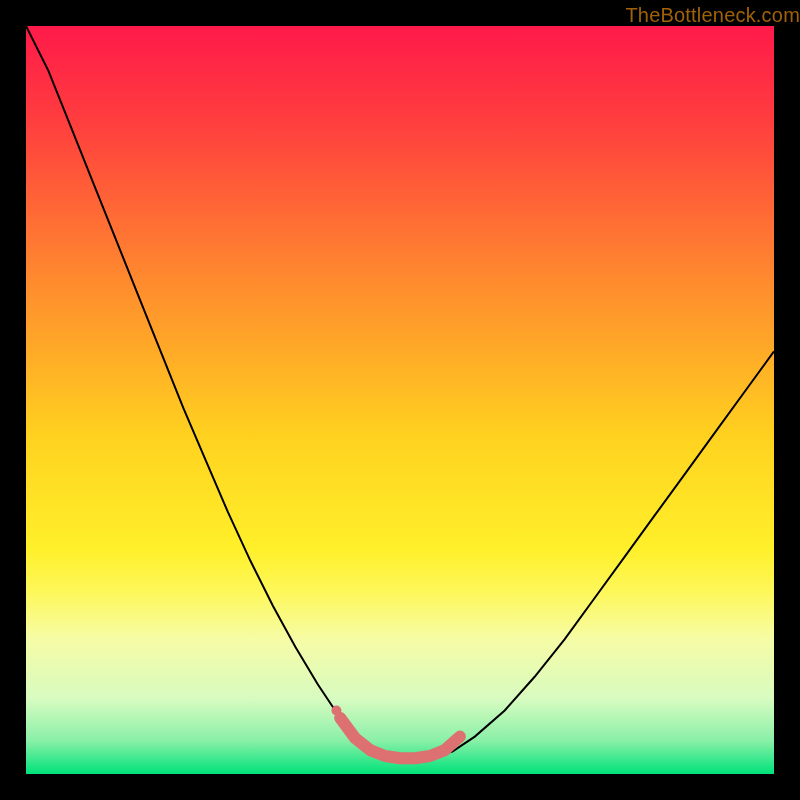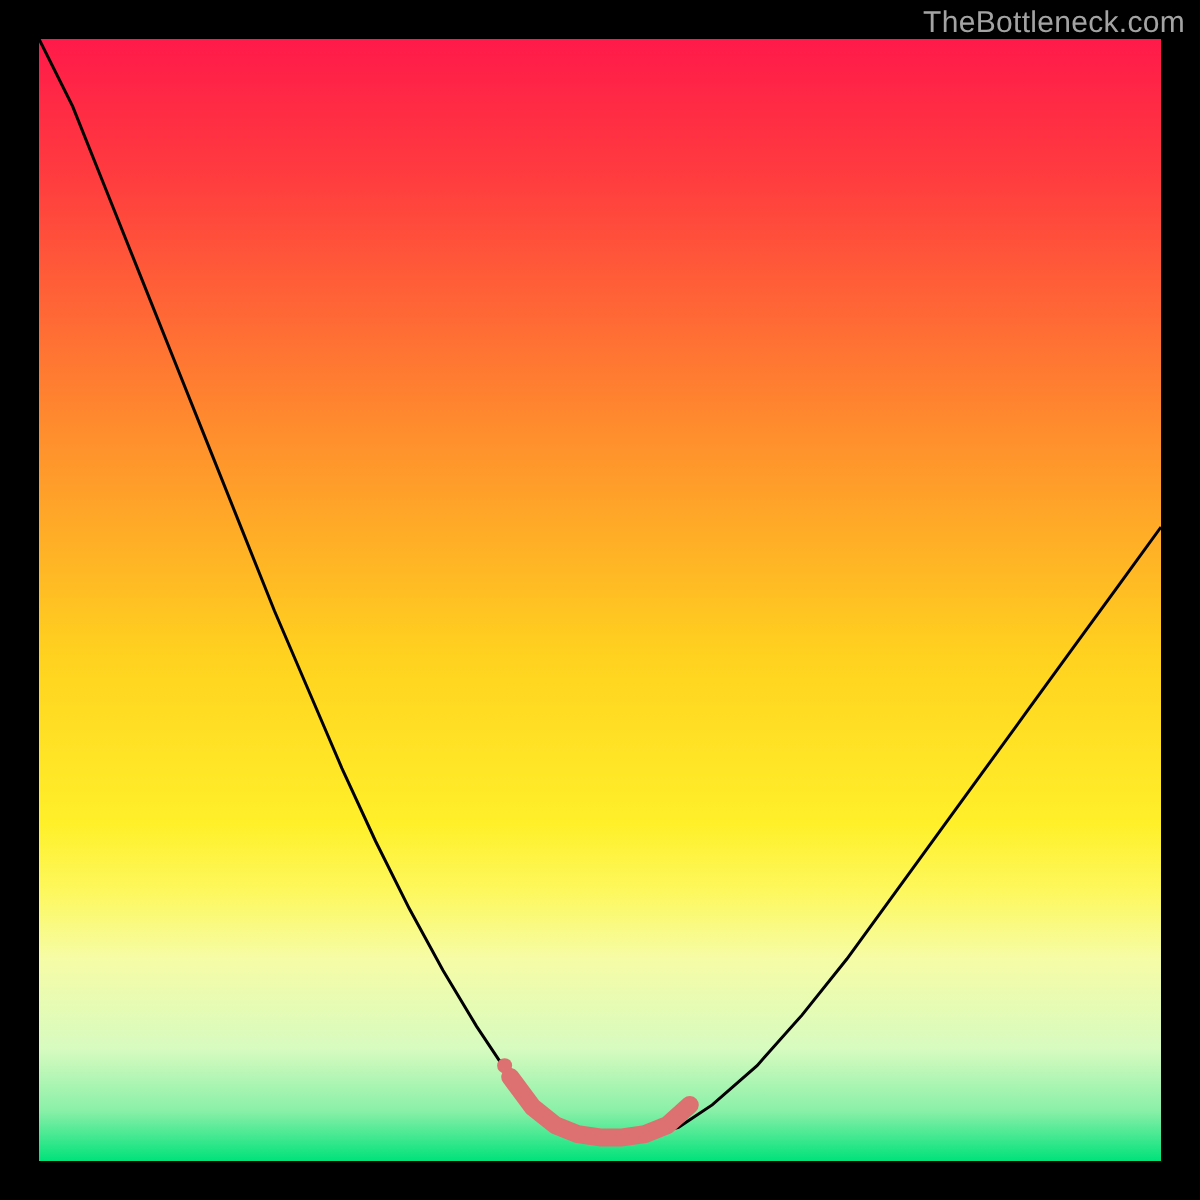--- a/index.html
+++ b/index.html
@@ -22,22 +22,22 @@
     position: absolute;
     top: 26px;
     left: 26px;
     width: 748px;
     height: 748px;
     overflow: hidden;
   }
   .watermark {
     position: absolute;
     top: 4px;
-    right: 10px;
-    color: #a3a3a3;
+    right: 0;
+    color: #a16207;
     font-size: 20px;
     font-weight: 400;
     letter-spacing: 0.2px;
     z-index: 10;
   }
   svg { display: block; }
 </style>
 </head>
 <body>
 

